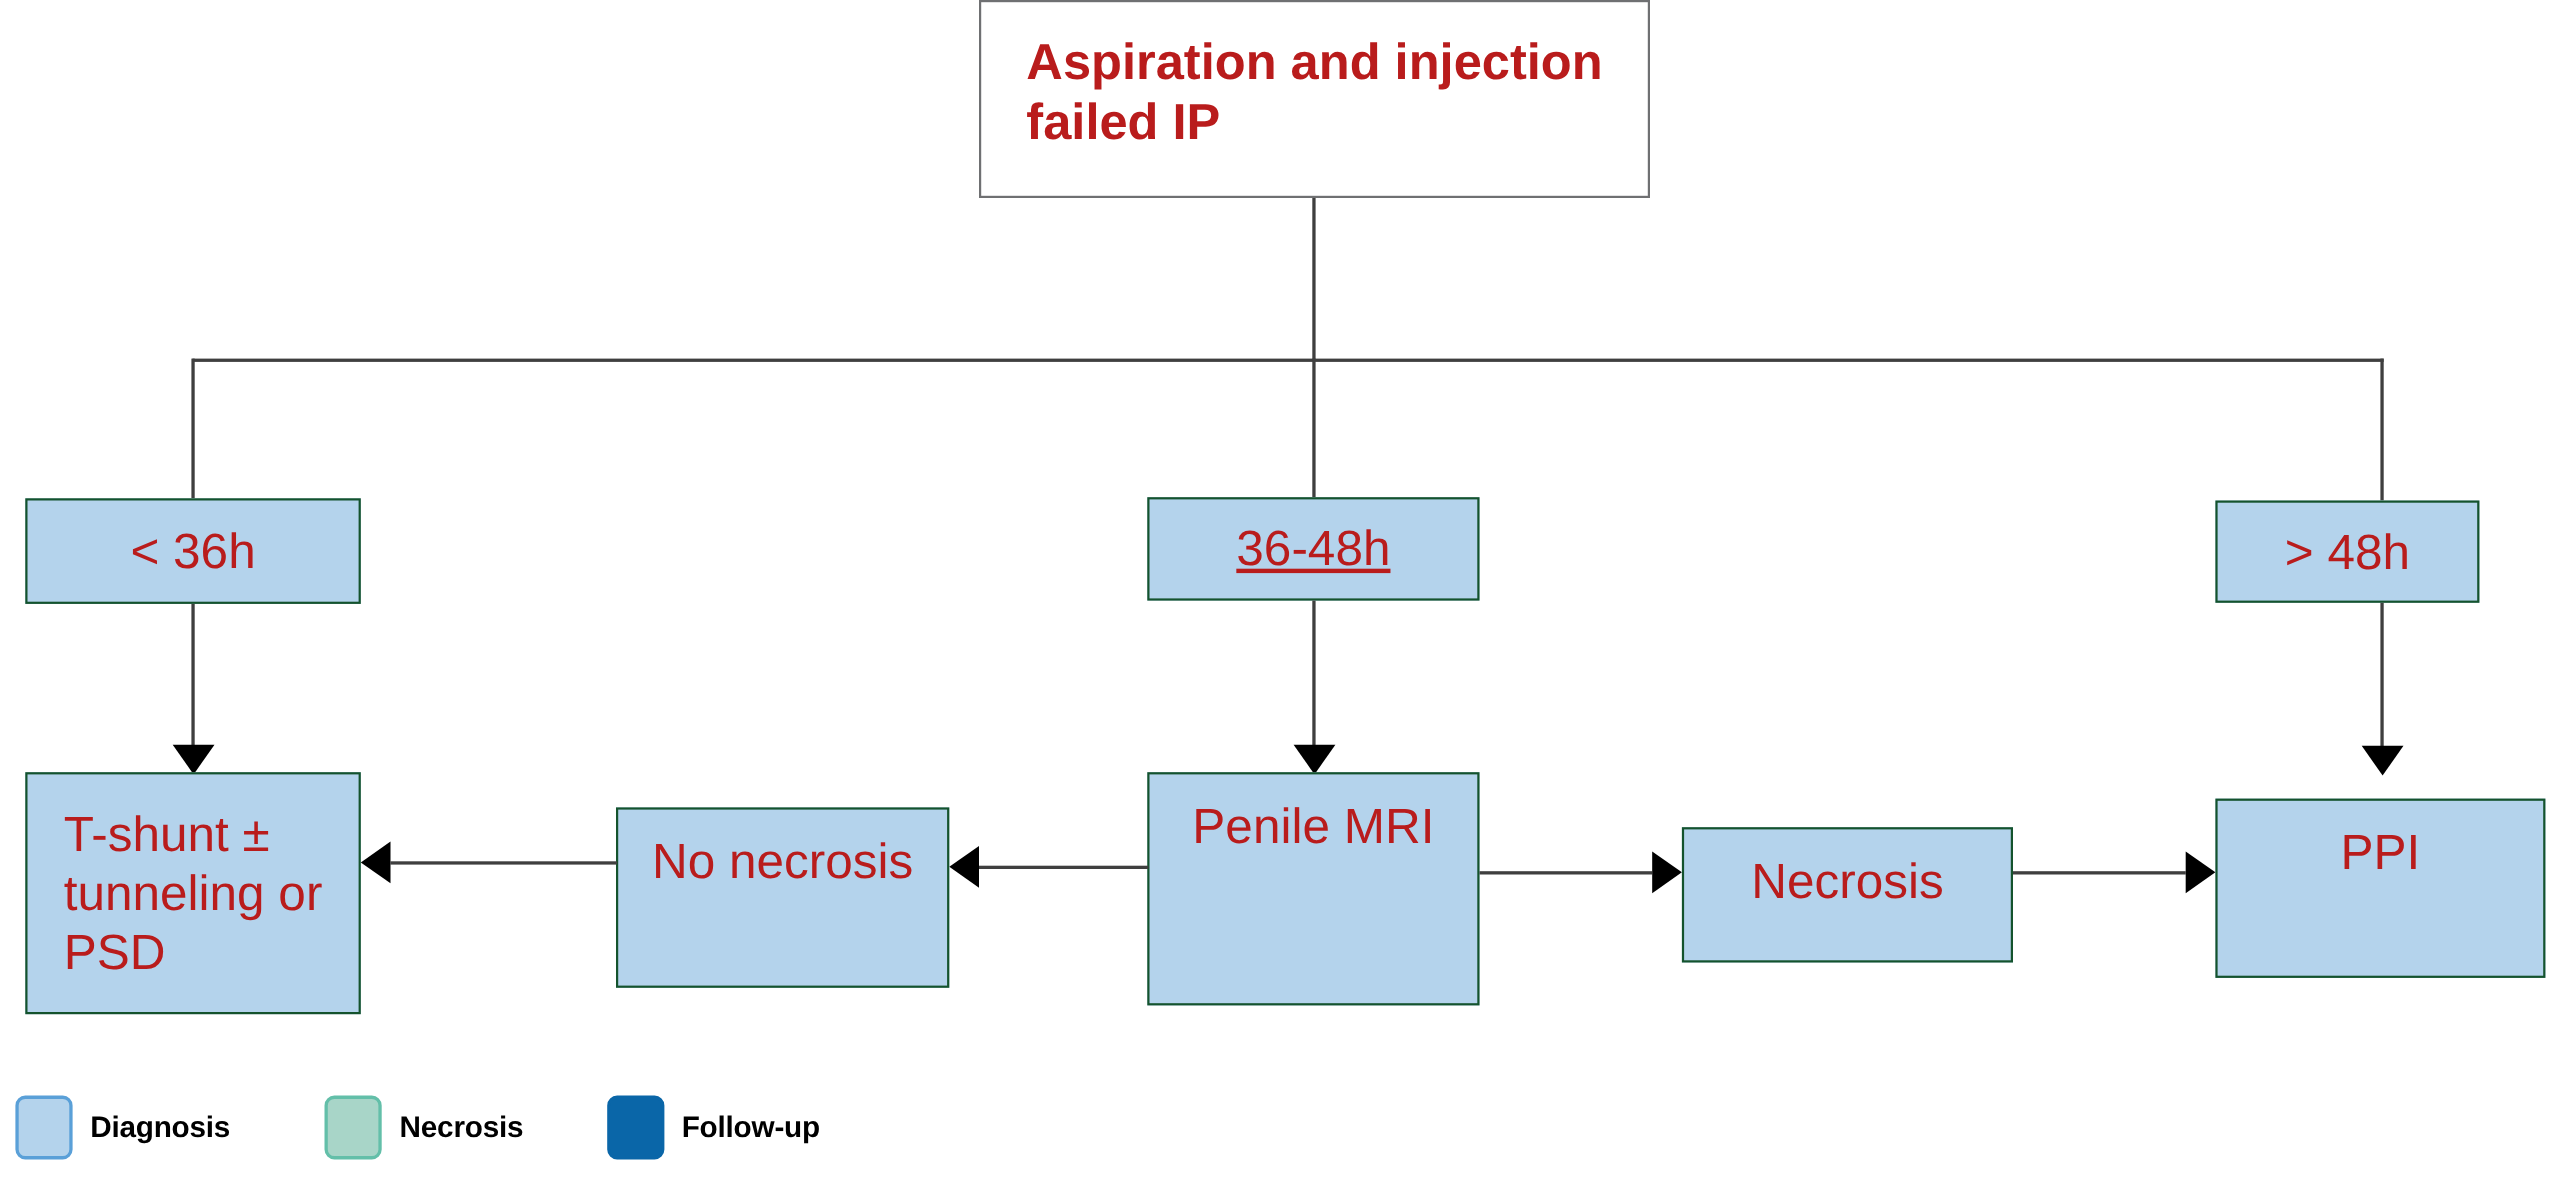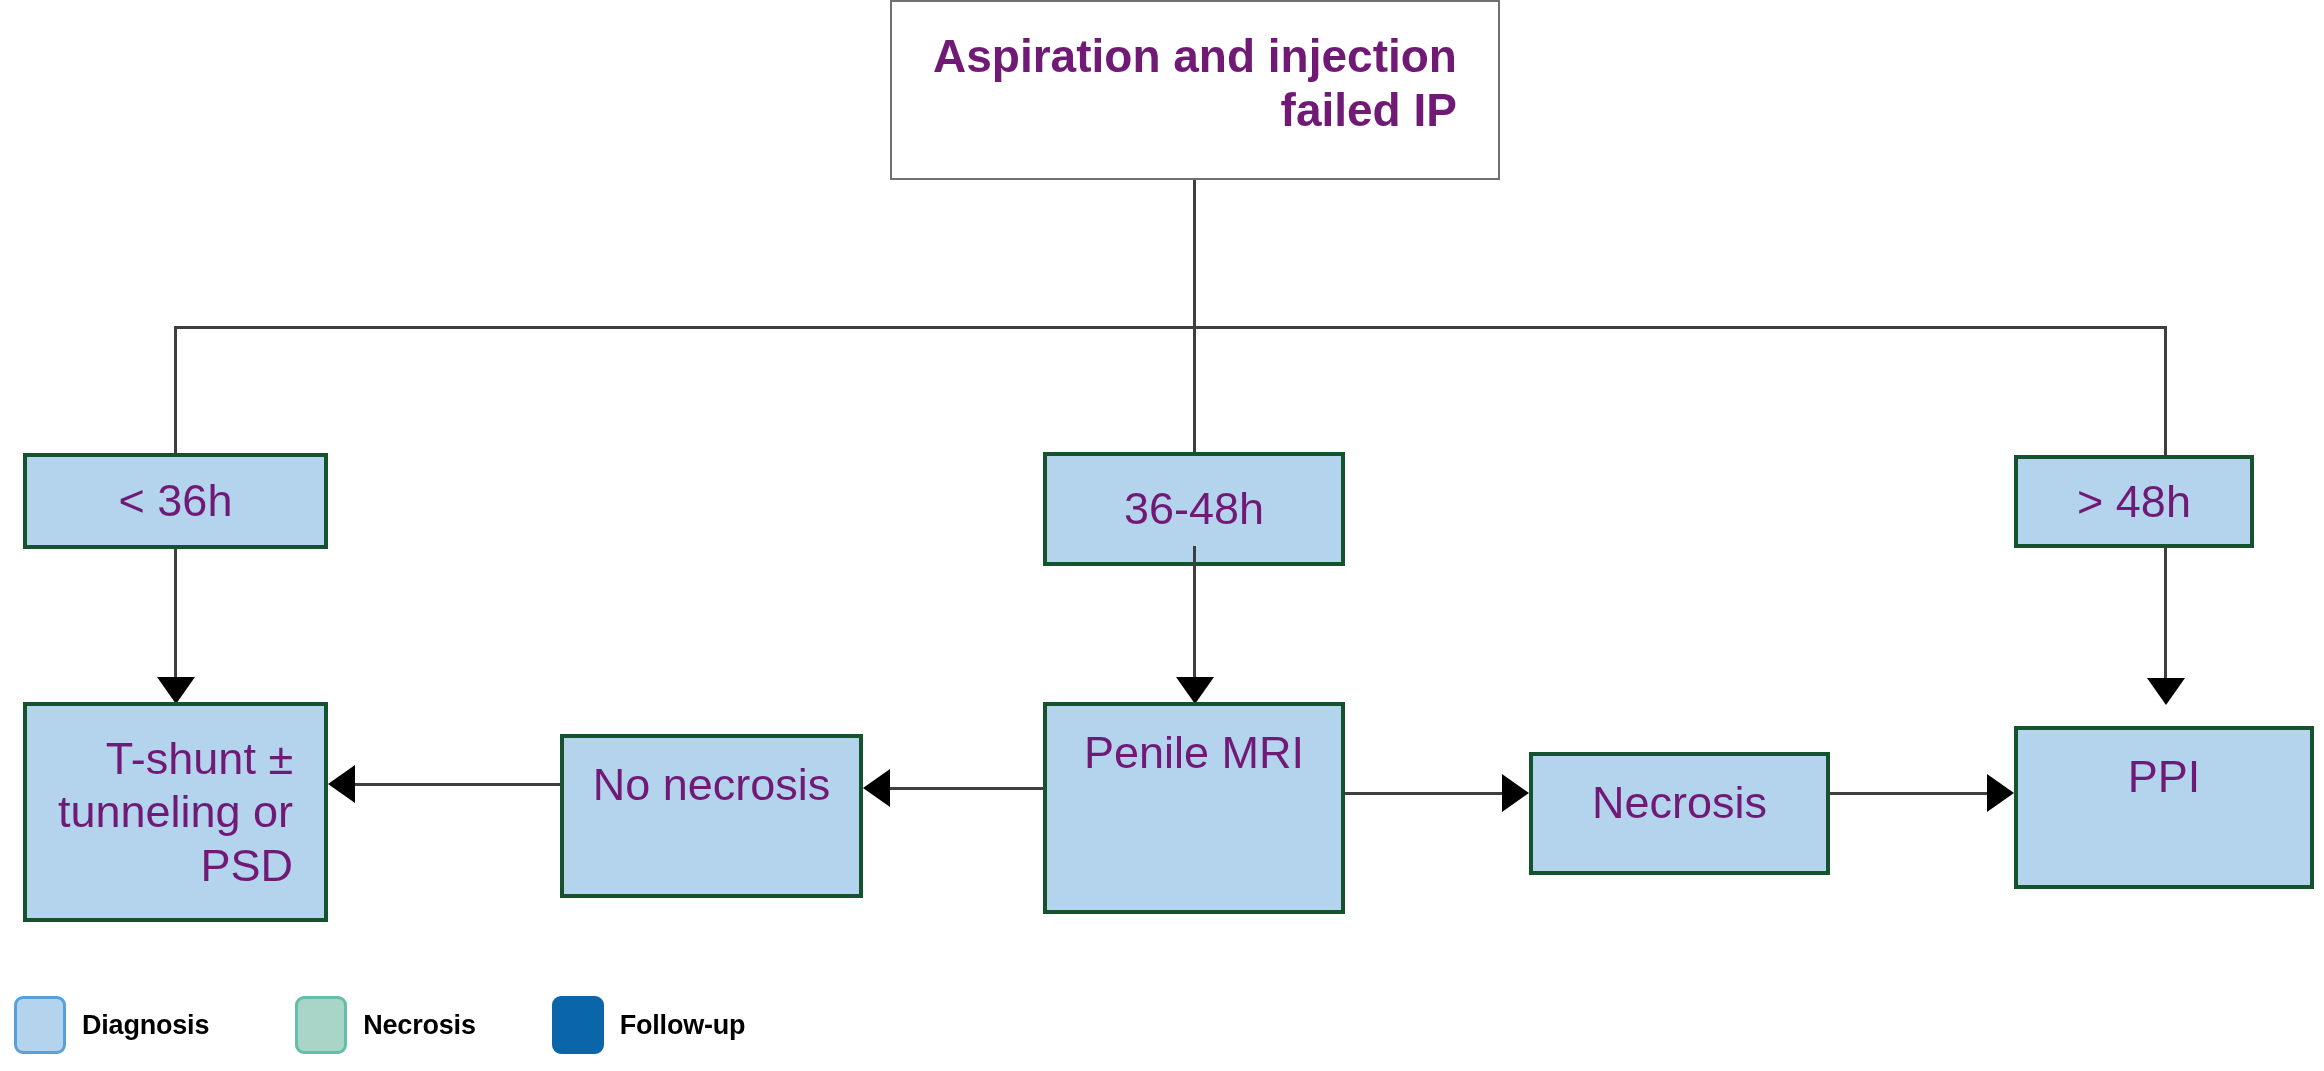--- a/index.html
+++ b/index.html
@@ -18,36 +18,36 @@
     background: #ffffff;
     overflow: hidden;
   }
 
   
   .node {
     position: absolute;
     box-sizing: border-box;
     display: flex;
     justify-content: center;
-    color: #701a75;
+    color: #b91c1c;
     line-height: 1.18;
-    text-align: right;
+    text-align: left;
     white-space: pre-line;
   }
   .node.root {
     background: #ffffff;
     border: 2px solid #6f7072;
     font-weight: bold;
     font-size: 46px;
     align-items: center;
     padding-bottom: 14px;
   }
   .node.dx {
     background: #b4d3ec;
-    border: 4px solid #14532d;
+    border: 2px solid #14532d;
     font-size: 45px;
     align-items: center;
   }
   .node.dx.top-text {
     align-items: flex-start;
     padding-top: 20px;
   }
 
   
   .vline {
@@ -120,21 +120,21 @@
   <div class="vline" style="left:1193px; top:180px; height:147px;"></div>
   <div class="hline" style="left:175px; top:326px; width:1992px;"></div>
   <div class="vline" style="left:174px; top:326px; height:127px;"></div>
   <div class="vline" style="left:1193px; top:326px; height:126px;"></div>
   <div class="vline" style="left:2164px; top:326px; height:129px;"></div>
 
   <div class="node dx" style="left:23px; top:453px; width:305px; height:96px;">
     <span>&lt; 36h</span>
   </div>
 
-  <div class="node dx" style="left:1043px; top:452px; width:302px; height:114px;">
+  <div class="node dx" style="left:1043px; top:452px; width:302px; height:94px;text-decoration:underline;">
     <span>36-48h</span>
   </div>
 
   <div class="node dx" style="left:2014px; top:455px; width:240px; height:93px;">
     <span>&gt; 48h</span>
   </div>
 
   <div class="vline" style="left:174px; top:549px; height:131px;"></div>
   <div class="conn-arrow arrow-down" style="left:157px; top:677px;"></div>
 

